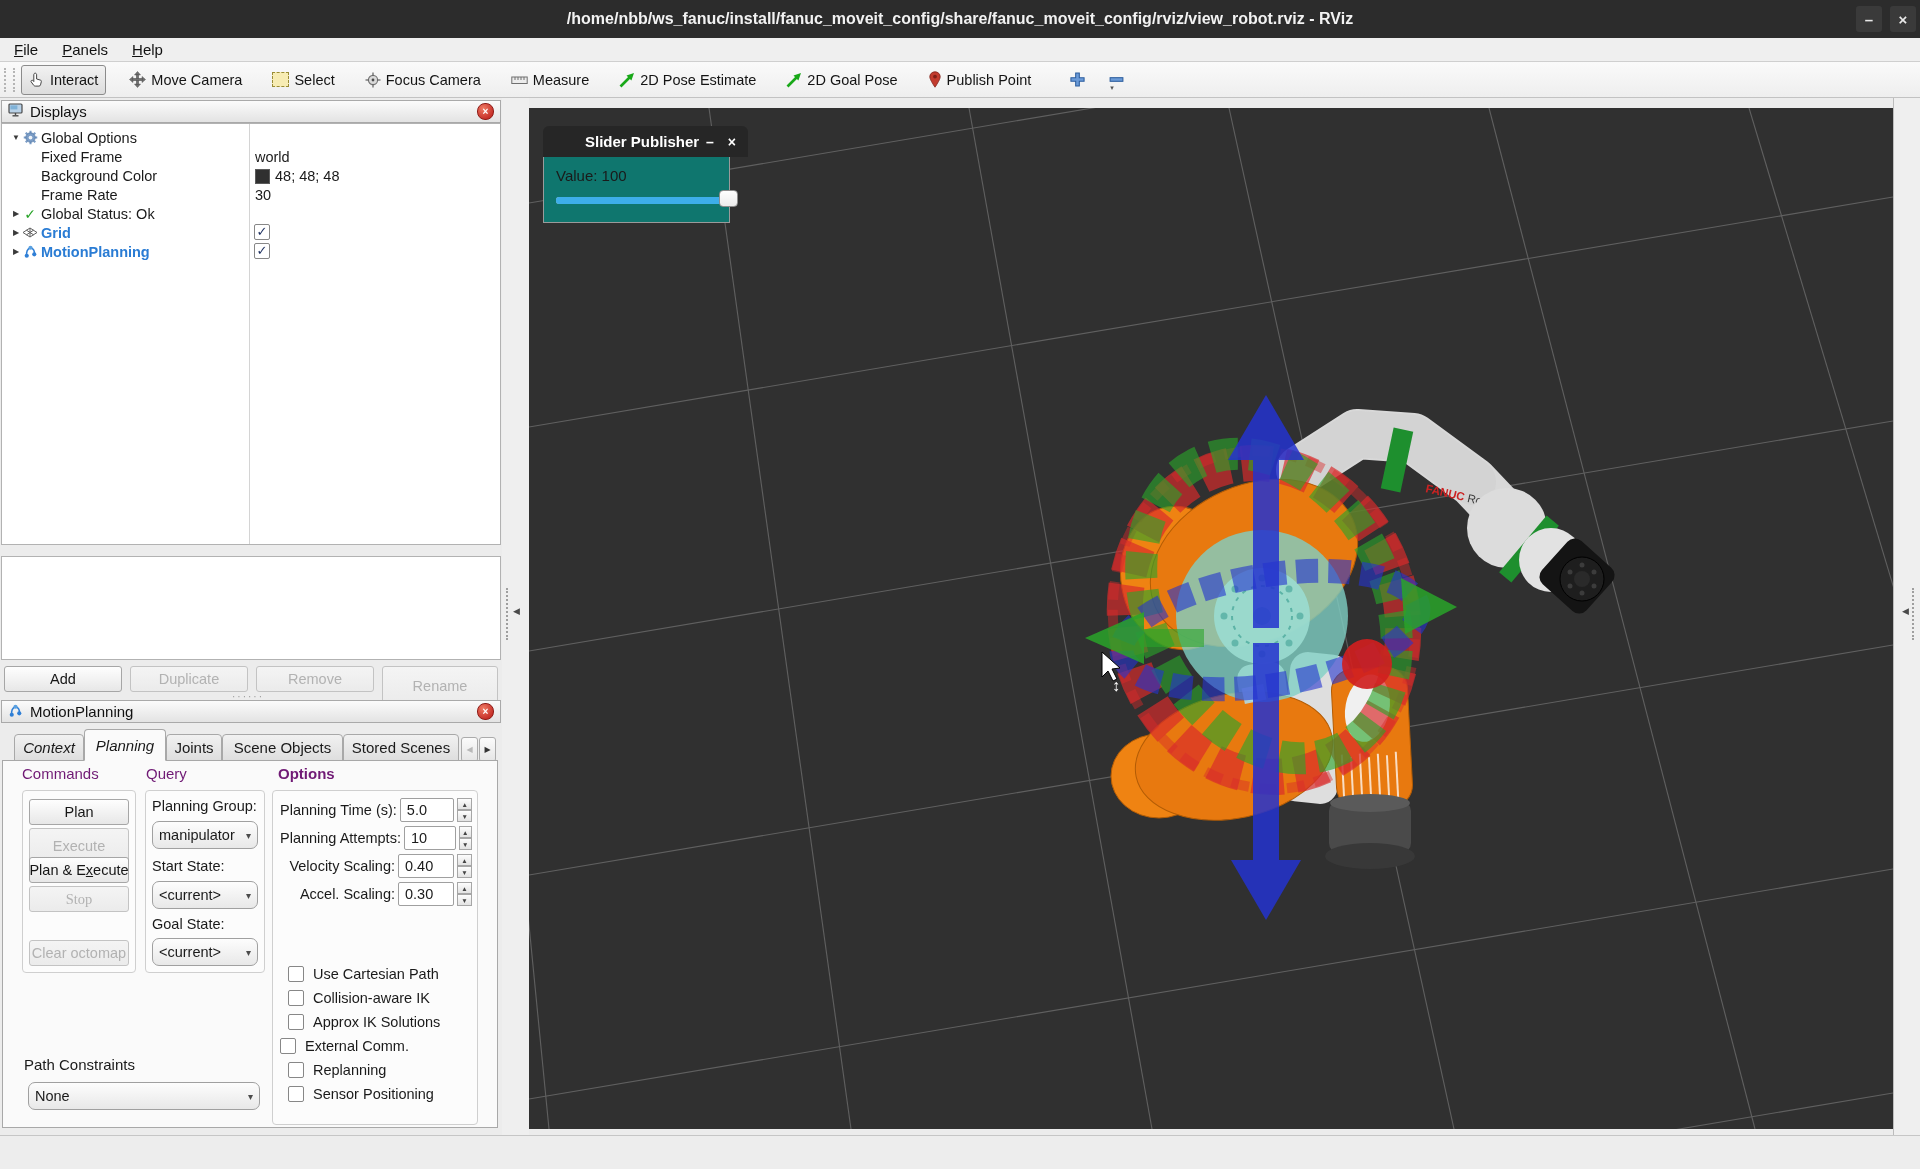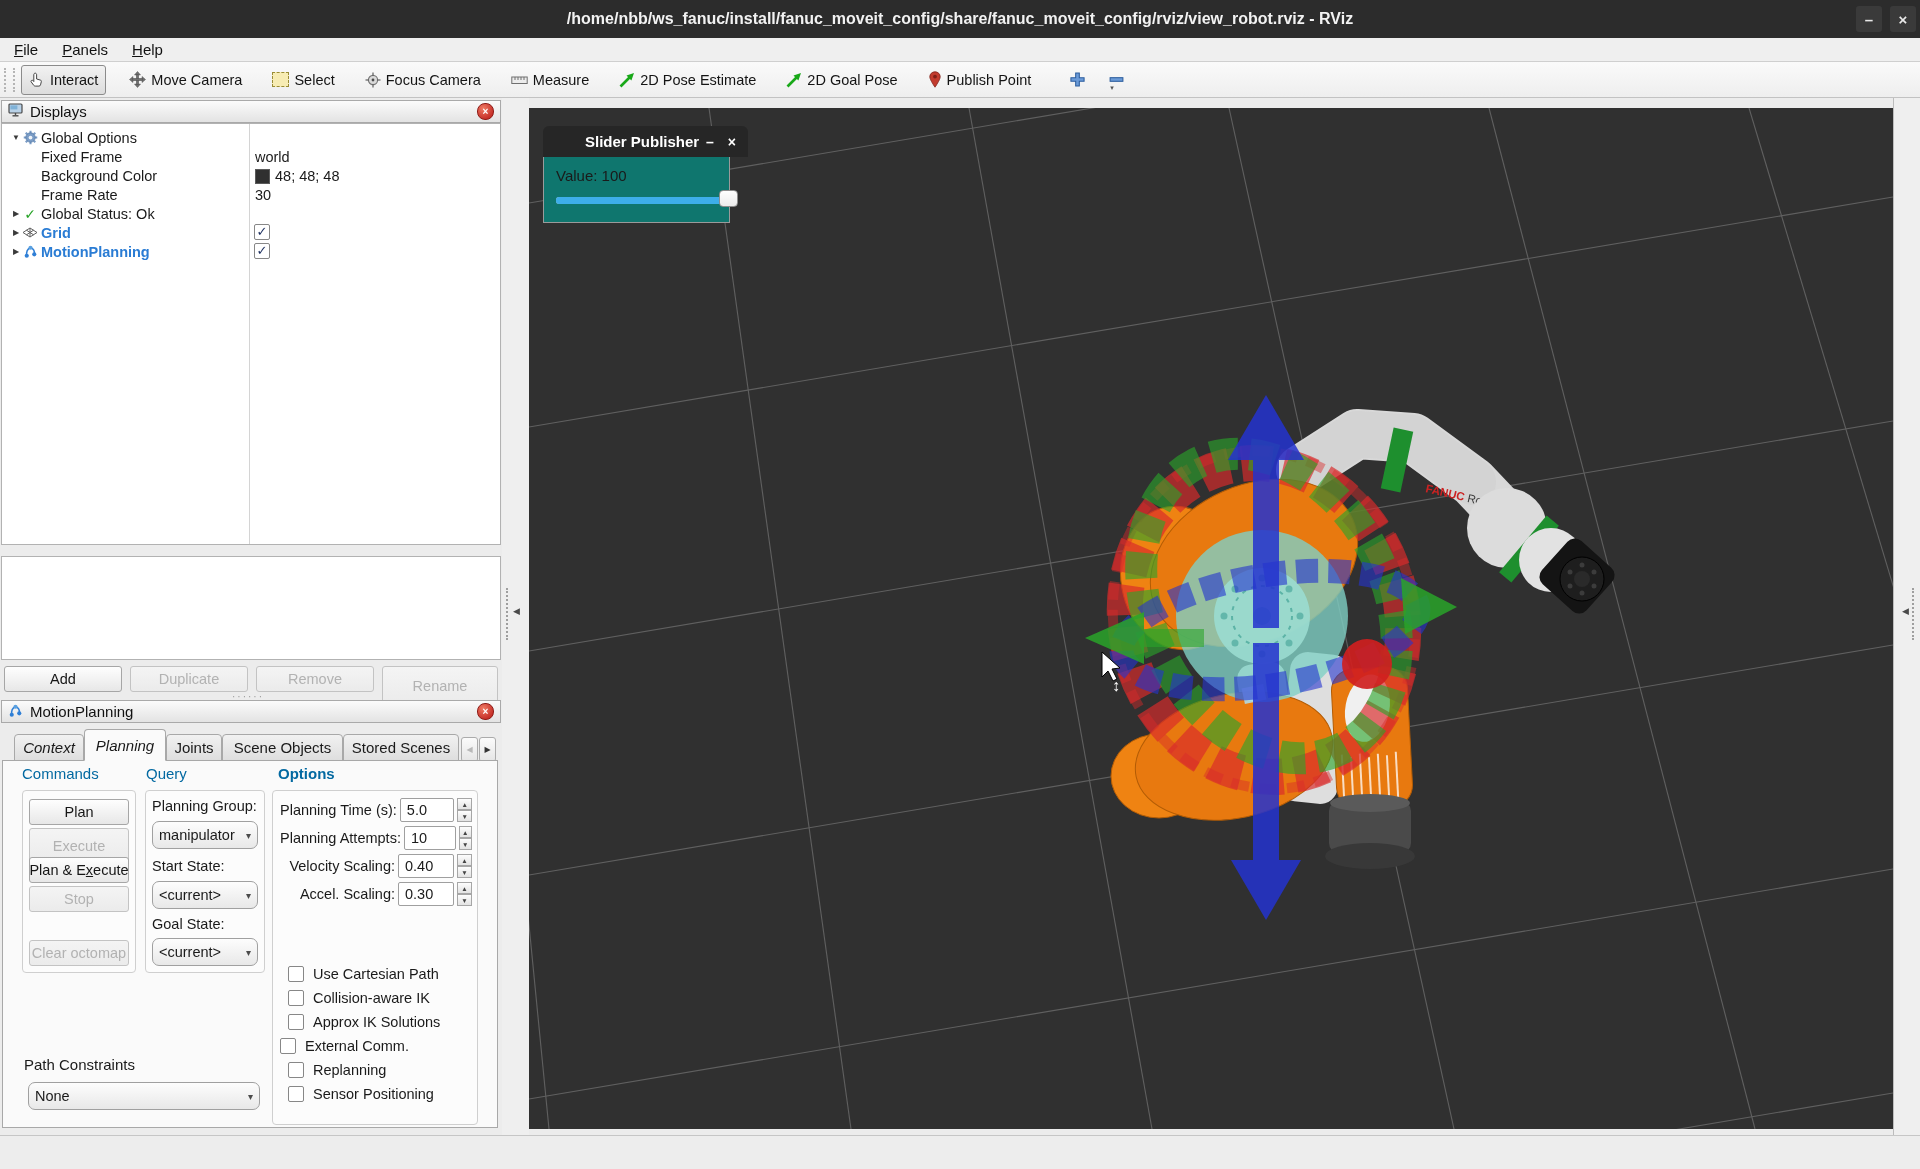--- a/index.html
+++ b/index.html
@@ -45,21 +45,21 @@
   .dispname{color:#2a7cd4;font-weight:bold;}
   .tval{position:absolute;font-size:14.5px;display:flex;align-items:center;gap:5px;}
   .swatch{width:13px;height:13px;border:1px solid #5a5a5a;display:inline-block;}
   .vdivider{position:absolute;width:1px;background:#d4d4d4;}
   .dotsplit{position:absolute;color:#9a9a9a;font-size:10px;letter-spacing:2px;}
   
   .tab{position:absolute;height:27px;top:734px;display:flex;align-items:center;justify-content:center;background:linear-gradient(#f1f1f1,#dedede);border:1px solid #a8a8a8;border-top-left-radius:4px;border-top-right-radius:4px;font-size:15px;box-sizing:border-box;}
   .tab.active{top:729px;height:32px;background:#fafafa;z-index:3;border-bottom:1px solid #fafafa;font-style:italic;}
   .tabscroll{position:absolute;top:737px;width:17px;height:25px;display:flex;align-items:center;justify-content:center;font-size:8px;background:linear-gradient(#fbfbfb,#e5e5e5);border:1px solid #ababab;border-radius:3px;box-sizing:border-box;}
   .groupbox{position:absolute;border:1px solid #cfcfcf;border-radius:4px;background:#fcfcfc;box-sizing:border-box;}
-  .seclabel{position:absolute;font-size:15px;color:#0369a1;}
+  .seclabel{position:absolute;font-size:15px;color:#701a75;}
   .opt-row{position:absolute;display:flex;align-items:center;justify-content:flex-end;gap:3px;}
   .opt-row .olabel{font-size:14.5px;white-space:nowrap;}
   .cbrow{position:absolute;display:flex;align-items:center;gap:9px;font-size:14.5px;}
   
   .statusbar{left:0;top:1135px;width:1920px;height:34px;background:#ededed;border-top:1px solid #c6c6c6;box-sizing:border-box;}
   
   .viewport{left:529px;top:108px;width:1364px;height:1021px;background:#303030;}
   .sidestrip{background:#efefef;}
   .striphandle{position:absolute;font-size:9px;color:#4a4a4a;}
   .stripdots{position:absolute;width:0;height:52px;border-left:2px dotted #9f9f9f;}
@@ -347,21 +347,21 @@
 <div class="seclabel" style="left:146px;top:765px;z-index:2;">Query</div>
 <div class="seclabel" style="left:278px;top:765px;z-index:2;font-weight:bold;">Options</div>
 
 <div class="groupbox" style="left:22px;top:790px;width:114px;height:183px;z-index:2;"></div>
 <div class="groupbox" style="left:145px;top:790px;width:120px;height:183px;z-index:2;"></div>
 <div class="groupbox" style="left:272px;top:790px;width:206px;height:335px;z-index:2;"></div>
 
 <div class="abs btn accel" style="left:29px;top:799px;width:100px;height:26px;z-index:3;">Plan</div>
 <div class="abs btn accel disabled" style="left:29px;top:828px;width:100px;height:36px;z-index:3;">Execute</div>
 <div class="abs btn" style="left:29px;top:857px;width:100px;height:26px;z-index:3;white-space:pre;"><span>Plan &amp; E</span><span class="u">x</span><span>ecute</span></div>
-<div class="abs btn accel disabled" style="left:29px;top:886px;width:100px;height:26px;z-index:3;">Stop</div>
+<div class="abs btn accel disabled" style="left:29px;top:886px;width:100px;height:26px;z-index:3;font-family:Liberation Serif, serif;">Stop</div>
 <div class="abs btn disabled" style="left:29px;top:940px;width:100px;height:26px;z-index:3;">Clear octomap</div>
 
 <div class="abs" style="left:152px;top:798px;z-index:3;font-size:14.5px;">Planning Group:</div>
 <div class="abs dd" style="left:152px;top:821px;width:106px;height:28px;z-index:3;">
   <span style="overflow:hidden;white-space:nowrap;">manipulator</span>
   <span class="ddarrow">▾</span>
 </div>
 <div class="abs" style="left:152px;top:858px;z-index:3;font-size:14.5px;">Start State:</div>
 <div class="abs dd" style="left:152px;top:881px;width:106px;height:28px;z-index:3;">
   <span>&lt;current&gt;</span>

